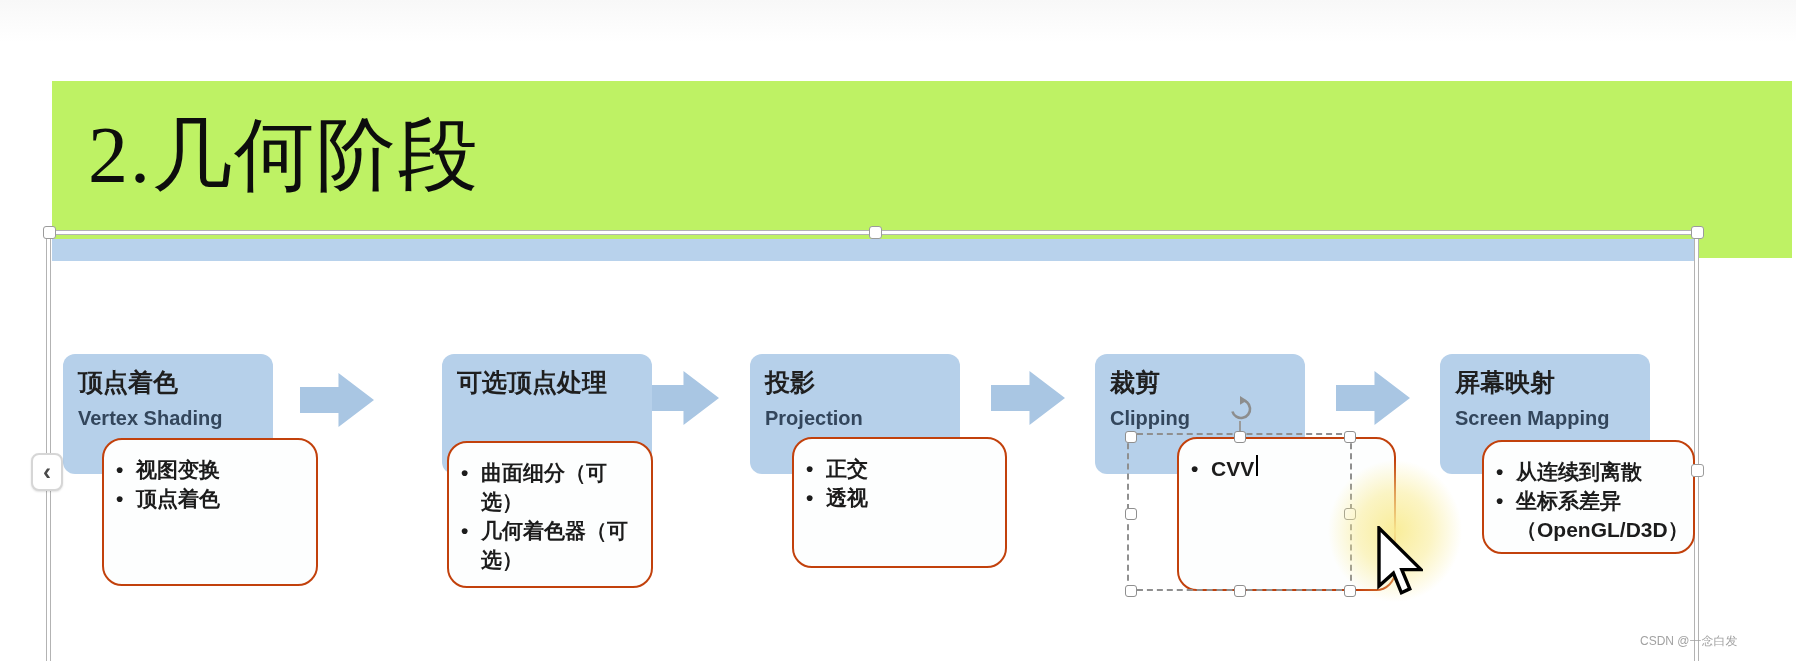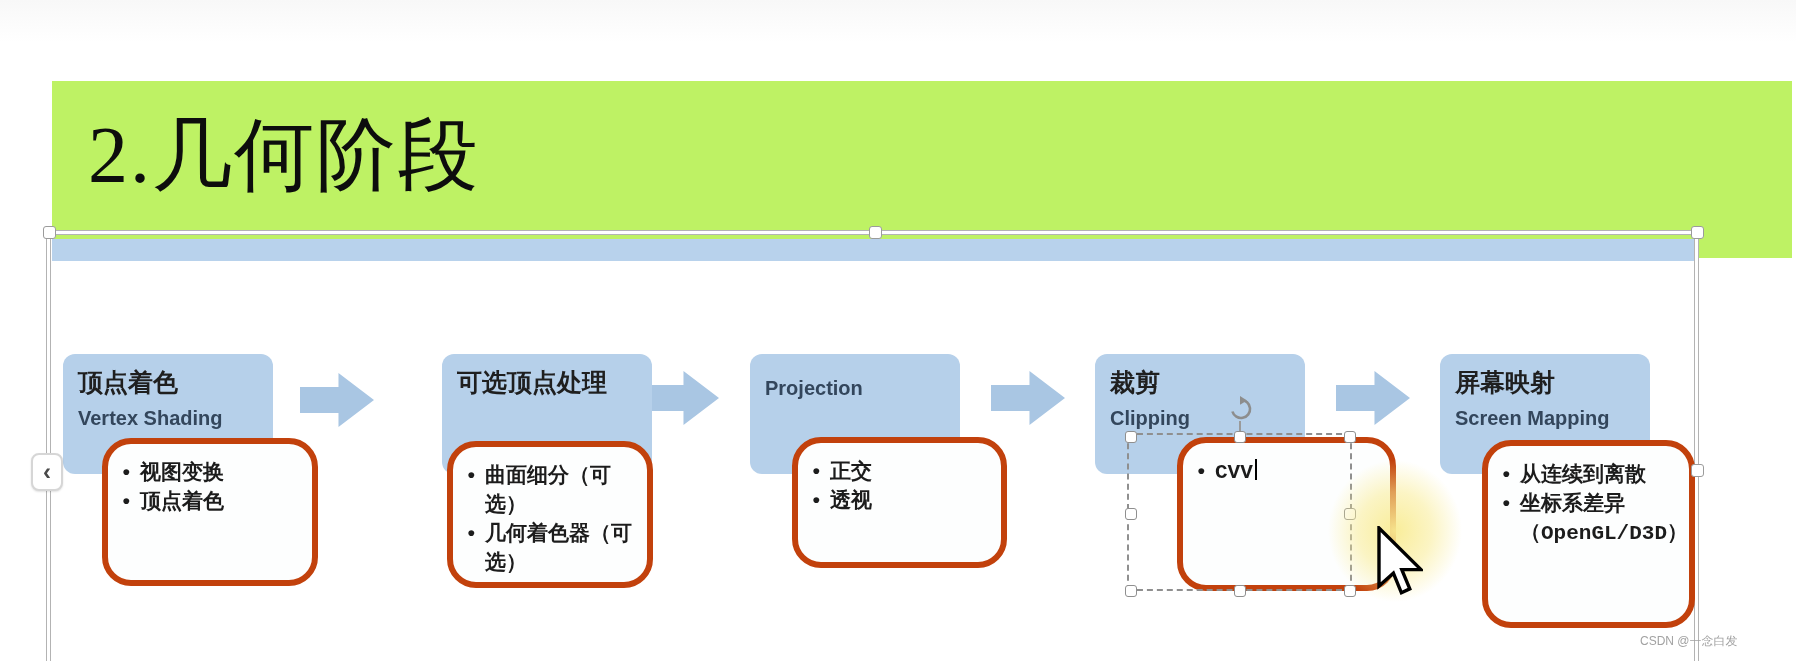--- a/index.html
+++ b/index.html
@@ -45,22 +45,22 @@
     box-shadow:0 1px 2px rgba(0,0,0,0.12);cursor:pointer;
   }
   
   .stage-header{
     position:absolute;width:210px;height:120px;border-radius:12px;
     background:#b6d0ea;box-sizing:border-box;padding:13px 15px;z-index:2;
   }
   .stage-title{font-size:25px;font-weight:600;color:#1f1f1f;line-height:1.2;}
   .stage-subtitle{font-size:20px;font-weight:600;color:#33465c;margin-top:9px;line-height:1.2;}
   .stage-bullets{
-    position:absolute;background:#fdfefe;border:6px solid #c2410c;border-radius:29px;
-    box-sizing:border-box;padding:16px 8px 10px 12px;z-index:4;font-family:Liberation Mono, monospace;
+    position:absolute;background:#fdfefe;border:2px solid #c2410c;border-radius:20px;
+    box-sizing:border-box;padding:16px 8px 10px 12px;z-index:4;
   }
   .stage-bullets ul{margin:0;padding:0;list-style:none;}
   .stage-bullets li{
     display:flex;font-size:21px;font-weight:600;color:#1c1c1c;line-height:1.38;
   }
   .stage-bullets li::before{content:"•";width:20px;flex:0 0 20px;text-align:left;}
   .flow-arrow{
     position:absolute;width:74px;height:54px;background:#a9c6e3;z-index:1;
     clip-path:polygon(0 26%,52% 26%,52% 0,100% 50%,52% 100%,52% 74%,0 74%);
   }
@@ -143,20 +143,21 @@
           <span>曲面细分（可选）</span>
         </li>
       <li>
           <span>几何着色器（可选）</span>
         </li>
     </ul>
   </div>
   <div class="flow-arrow" style="left:645px;top:371px;"></div>
 
   <div class="stage-header" style="left:750px;top:354px;">
+    <div class="stage-title">投影</div>
     <div class="stage-subtitle">Projection</div>
   </div>
   <div class="stage-bullets" style="left:792px;top:437px;width:215px;height:131px;">
     <ul>
       <li>
           <span>正交</span>
         </li>
       <li>
           <span>透视</span>
         </li>
@@ -175,21 +176,21 @@
           <span class="caret"></span>
         </li>
     </ul>
   </div>
   <div class="flow-arrow" style="left:1336px;top:371px;"></div>
 
   <div class="stage-header" style="left:1440px;top:354px;">
     <div class="stage-title">屏幕映射</div>
     <div class="stage-subtitle">Screen Mapping</div>
   </div>
-  <div class="stage-bullets" style="left:1482px;top:440px;width:213px;height:188px;">
+  <div class="stage-bullets" style="left:1482px;top:440px;width:213px;height:114px;">
     <ul>
       <li>
           <span>从连续到离散</span>
         </li>
       <li>
           <span>坐标系差异（OpenGL/D3D）</span>
         </li>
     </ul>
   </div>
 

